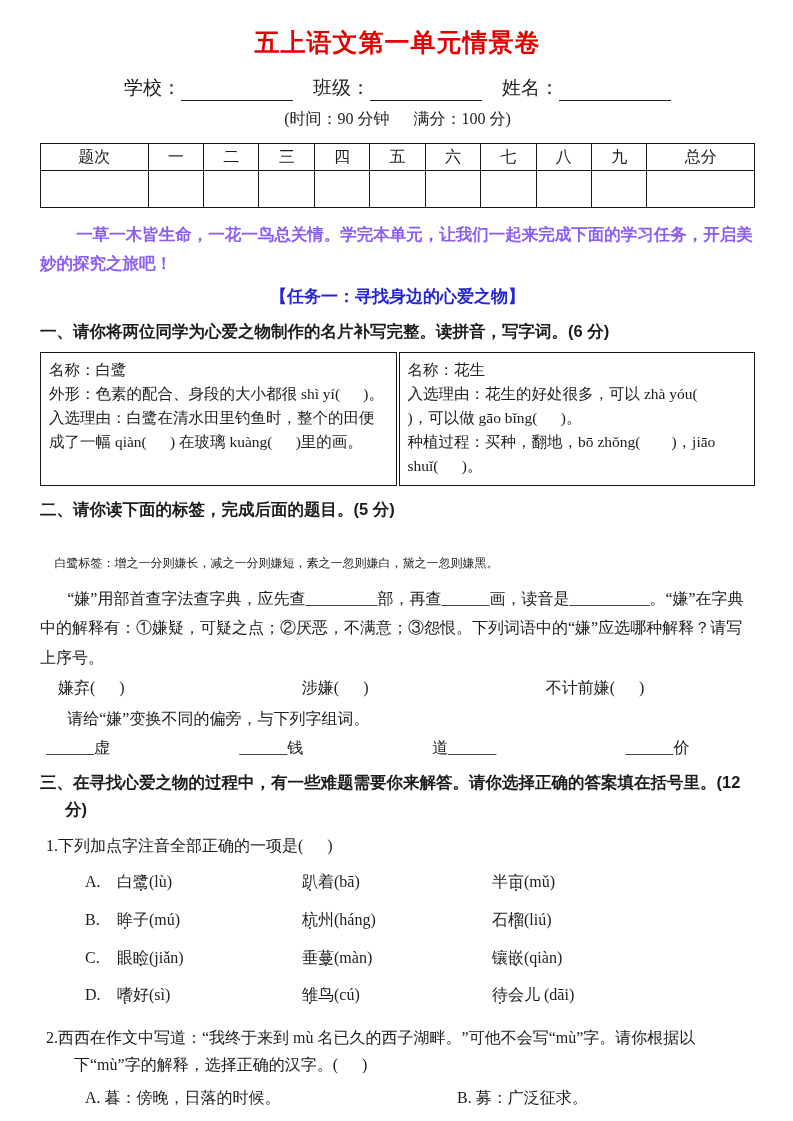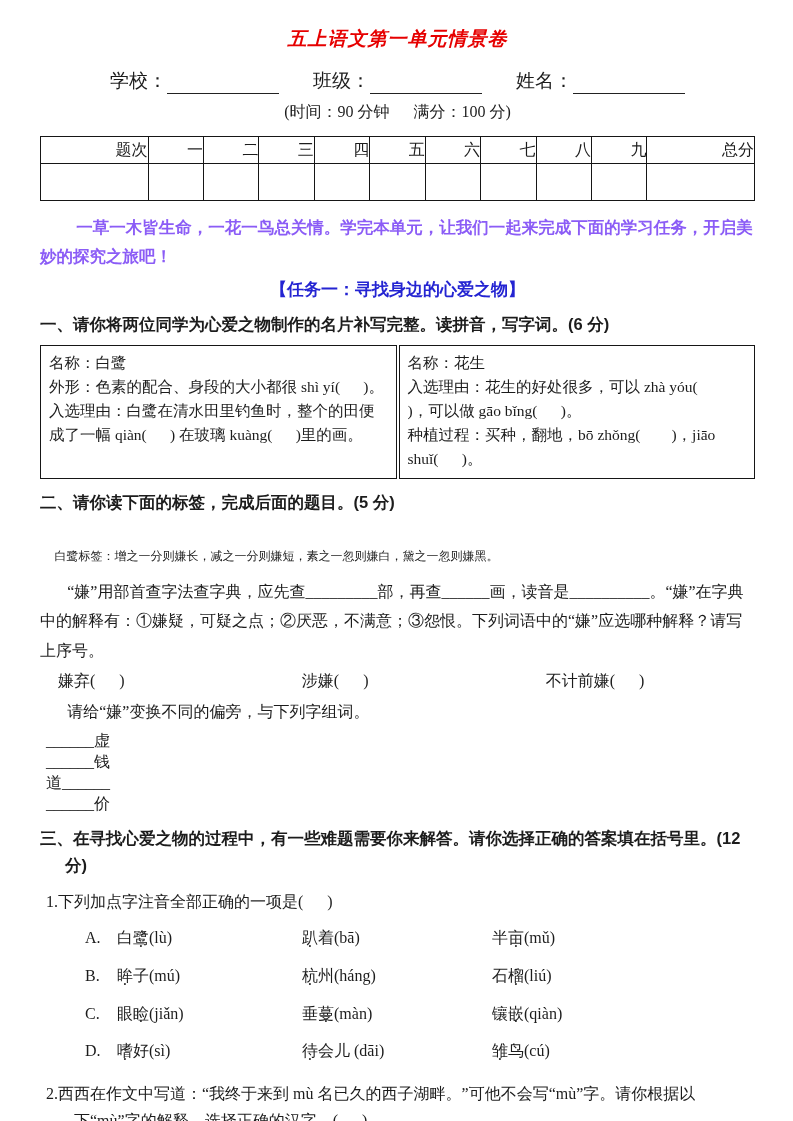--- a/index.html
+++ b/index.html
@@ -2,32 +2,32 @@
 <html><head>
 <meta charset="utf-8">
 <style>
   html,body{margin:0;padding:0;background:#888;}
   body{width:793px;height:1121px;background:#fff;overflow:hidden;
        font-family:"Liberation Serif","DejaVu Serif",serif;color:#1c1c1c;}
   .page{padding:26px 38px 0 40px;box-sizing:border-box;}
   .pre{white-space:pre-wrap;}
 
   
-  .title{margin:0;text-align:center;font-size:19px;font-weight:bold;color:#e60000;
-         font-family:"Liberation Sans","DejaVu Sans",sans-serif;letter-spacing:1px;font-style:italic;}
+  .title{margin:0;text-align:center;font-size:25px;font-weight:bold;color:#e60000;
+         font-family:"Liberation Sans","DejaVu Sans",sans-serif;letter-spacing:1px;}
   .info-row{margin-top:16px;display:flex;justify-content:center;align-items:flex-end;
-            font-size:19px;gap:34px;}
+            font-size:19px;gap:20px;}
   .info-item{display:flex;align-items:flex-end;}
   .blank-line{display:inline-block;width:112px;border-bottom:1.6px solid #222;height:1.15em;}
   .meta-line{text-align:center;font-size:16px;margin-top:8px;}
 
   
   table.score{width:100%;border-collapse:collapse;margin-top:13px;}
   table.score td{border:1.6px solid #161616;text-align:center;font-size:16px;padding:0;}
-  tr.score-head td{height:26px;text-align:right;}
+  tr.score-head td{height:26px;}
   tr.score-empty td{height:36px;}
 
   
   .intro{color:#8b5cf6;font-weight:bold;font-size:16.5px;line-height:1.75;
          margin:12px 0 0 0;text-indent:2.2em;
          font-family:"Liberation Sans","DejaVu Sans",sans-serif;}
   .task-heading{color:#2424d2;font-weight:bold;font-size:17px;text-align:center;margin-top:7px;
          font-family:"Liberation Sans","DejaVu Sans",sans-serif;}
   .sec-heading{font-weight:bold;font-size:16.5px;margin-top:10px;line-height:1.6;
          font-family:"Liberation Sans","DejaVu Sans",sans-serif;}
@@ -36,21 +36,21 @@
   
   .cards{display:flex;gap:2px;margin-top:8px;}
   .card{border:1.8px solid #161616;flex:1;padding:5px 8px 7px 8px;font-size:15.5px;line-height:1.55;}
   .card-line{white-space:pre-wrap;}
 
   
   .label-line{margin-top:32px;font-size:12px;text-indent:1.2em;}
   .dict-para{margin:12px 0 0 0;font-size:16px;line-height:1.85;text-indent:1.7em;}
   .choose-row{display:flex;justify-content:space-between;width:82%;margin:6px 0 0 18px;font-size:16px;}
   .radical-line{margin-top:10px;font-size:16px;text-indent:1.7em;}
-  .wordblank-row{display:flex;justify-content:space-between;width:90%;margin:8px 0 0 6px;font-size:16px;flex-direction:column;}
+  .wordblank-row{display:flex;justify-content:space-between;width:90%;margin:8px 0 0 6px;font-size:16px;}
 
   
   .sub-stem{margin:10px 0 0 6px;font-size:16px;line-height:1.7;}
   .hang28{padding-left:28px;text-indent:-28px;}
   .opt-rows{margin:4px 0 0 45px;}
   .opt-row{display:grid;grid-template-columns:32px 185px 190px auto;font-size:16px;line-height:2.35;}
   .du{position:relative;}
   .du::after{content:"\2022";position:absolute;left:50%;transform:translateX(-50%);
              bottom:-0.58em;font-size:0.5em;line-height:1;}
   .q2-grid{margin:6px 0 0 45px;display:grid;grid-template-columns:372px auto;row-gap:10px;
@@ -171,22 +171,22 @@
       </div>
       <div class="opt-row">
         <span>C.</span>
         <span class="pre">眼<span class="du">睑</span>(jiǎn)</span>
         <span class="pre">垂<span class="du">蔓</span>(màn)</span>
         <span class="pre">镶<span class="du">嵌</span>(qiàn)</span>
       </div>
       <div class="opt-row">
         <span>D.</span>
         <span class="pre"><span class="du">嗜</span>好(sì)</span>
+        <span class="pre"><span class="du">雏</span>鸟(cú)</span>
         <span class="pre"><span class="du">待</span>会儿 (dāi)</span>
-        <span class="pre"><span class="du">雏</span>鸟(cú)</span>
       </div>
     </div>
 
   <div class="sub-stem hang28 pre">2.西西在作文中写道：“我终于来到 mù 名已久的西子湖畔。”可他不会写“mù”字。请你根据以下“mù”字的解释，选择正确的汉字。(      )</div>
 
   <div class="q2-grid" id="q2Opts">
       <div class="q2-opt">A. 暮：傍晚，日落的时候。</div>
       <div class="q2-opt">B. 募：广泛征求。</div>
       <div class="q2-opt">C. 慕：羡慕，仰慕。</div>
       <div class="q2-opt">D. 幕：帐。</div>

